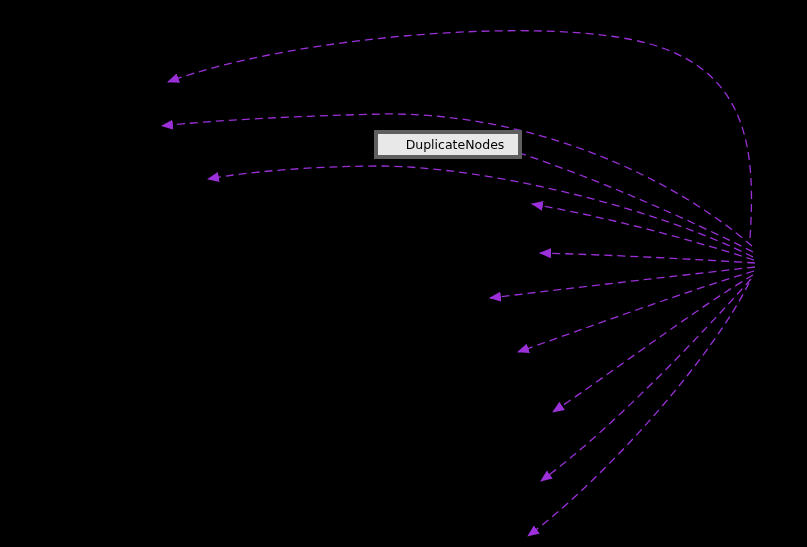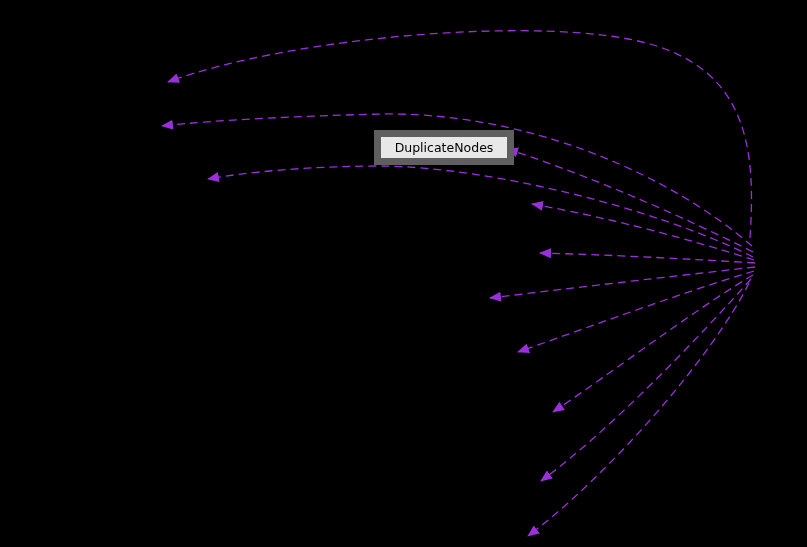--- a/index.html
+++ b/index.html
@@ -22,28 +22,29 @@
     width: 807px;
     height: 547px;
   }
   .graph-node {
     position: absolute;
     left: 374px;
     top: 130px;
     width: 126px;
     height: 21px;
     background: #e8e8e8;
-    border: 7px solid #3b82f6;
+    border: 4px solid #3b82f6;
     color: #000000;
     font-size: 12.5px;
     line-height: 21px;
     text-align: center;
     white-space: nowrap;
     box-sizing: content-box;
     z-index: 2;
+    padding-left: 14px;
   }
 </style>
 </head>
 <body>
 
 <div id="stage" style="background: rgb(0, 0, 0);">
 
   <svg id="edges-svg" viewBox="0 0 807 547" xmlns="http://www.w3.org/2000/svg">
     <defs>
       <marker id="arrowhead" markerUnits="userSpaceOnUse" markerWidth="12" markerHeight="10" refX="11" refY="5" orient="auto">

